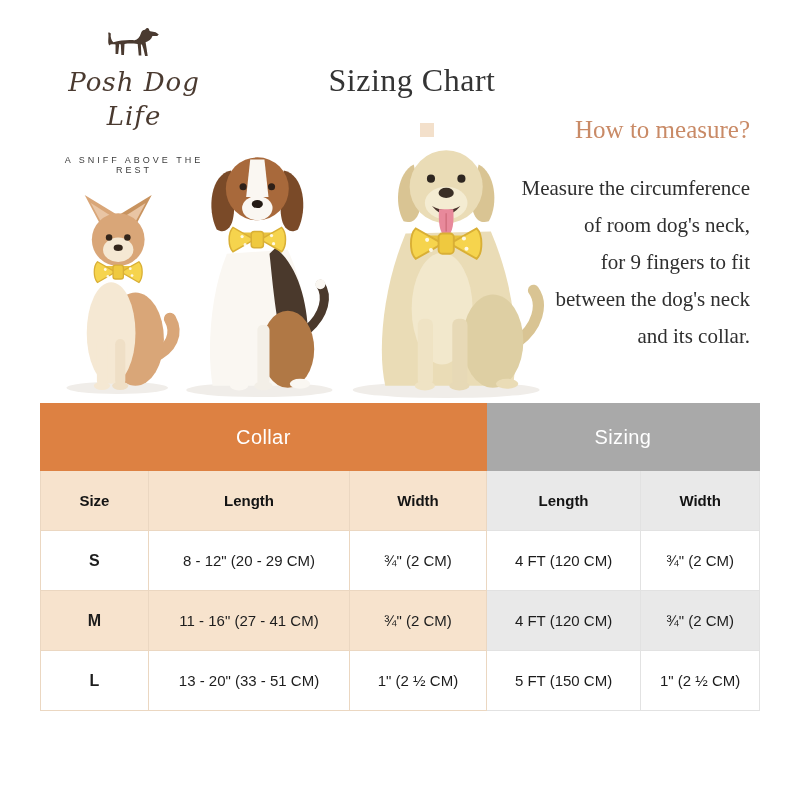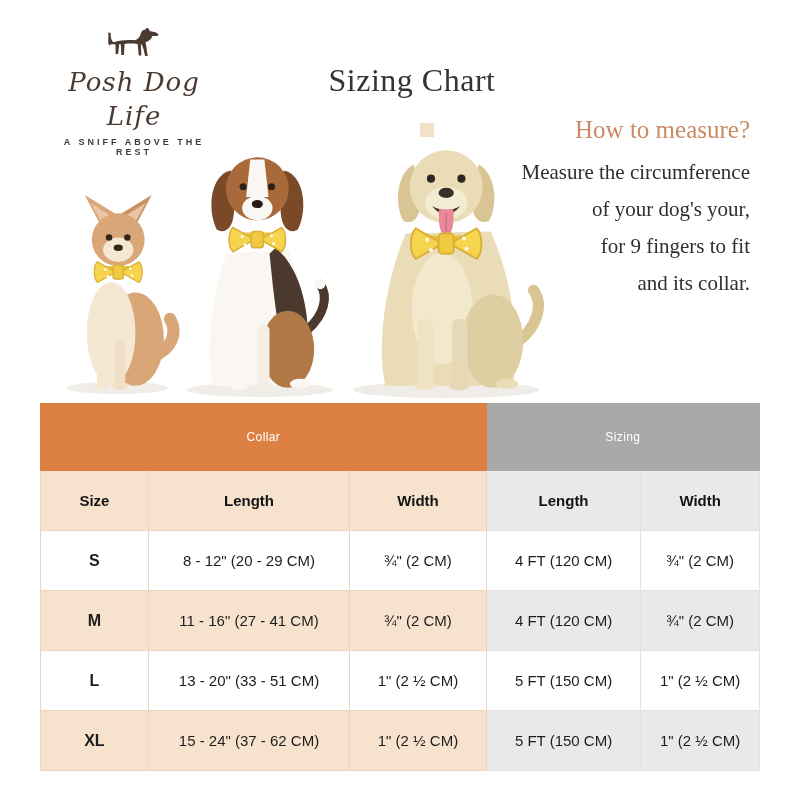--- a/index.html
+++ b/index.html
@@ -4,46 +4,46 @@
 <style>
   html,body{margin:0;padding:0;background:#fff;}
   .page{position:relative;width:800px;height:800px;background:#fff;overflow:hidden;
         font-family:"Liberation Sans",sans-serif;border-radius:22px;}
 
   
   .logo{position:absolute;left:48px;top:24px;width:172px;text-align:center;}
   .logo-mark{display:block;margin:0 auto;width:58px;height:42px;}
   .logo-script{font-family:"DejaVu Serif",serif;font-style:italic;font-weight:normal;
                font-size:26px;color:#4a3a30;line-height:1.3;letter-spacing:1px;}
-  .logo-tagline{margin-top:3px;font-size:9px;font-weight:bold;letter-spacing:3px;color:#3c3c3c;}
+  .logo-tagline{margin-top:21px;font-size:9px;font-weight:normal;letter-spacing:3px;color:#3c3c3c;}
 
   
   .title{position:absolute;left:50%;top:50px;transform:translateX(-50%);margin:12px;
          font-family:"Liberation Serif",serif;font-weight:normal;
          font-size:32px;color:#343434;letter-spacing:.5px;white-space:nowrap;}
 
   
   .dogs{position:absolute;left:58px;top:134px;width:488px;height:264px;}
   .dogs svg{width:100%;height:100%;display:block;}
 
   
   .measure{position:absolute;right:50px;top:116px;width:330px;text-align:right;}
   .measure-head{display:flex;align-items:center;justify-content:flex-end;gap:14px;}
   .bullet{width:14px;height:14px;background:#f3e0cb;display:inline-block;
           margin-right:auto;margin-left:0;}
   .measure-heading{margin:0;font-family:"Liberation Serif",serif;font-weight:normal;
                    font-size:25px;color:var(--heading-orange,#c98a66);}
-  .measure-text{margin-top:10px;font-family:"Liberation Serif",serif;
+  .measure-text{margin-top:26px;font-family:"Liberation Serif",serif;
                 font-size:21px;line-height:37px;color:#2f2f2f;}
 
   
   .size-table{position:absolute;left:40px;top:403px;width:720px;
               border-collapse:collapse;table-layout:fixed;}
   .size-table th,.size-table td{text-align:center;vertical-align:middle;padding:0;}
-  .group-row th{height:66px;color:#fff;font-size:12px;font-weight:normal;letter-spacing:.4px;}
+  .group-row th{height:66px;color:#fff;font-size:20px;font-weight:normal;letter-spacing:.4px;}
   .gh-collar{background:var(--collar-header,#dd8142);border:1px solid var(--collar-header,#dd8142);}
   .gh-leash{background:var(--leash-header,#a9a9a9);border:1px solid var(--leash-header,#a9a9a9);}
   .sub-row th{height:59px;font-size:15px;font-weight:bold;color:#141414;}
   .size-table td{height:59px;font-size:15px;color:#1d1d1d;}
   .cellc{border:1px solid #ebd7c1;background:#fff;}
   .celll{border:1px solid #e2e2e2;background:#fff;}
   .sub-row .cellc,tr.tinted .cellc{background:var(--collar-tint,#f7e3cd);}
   .sub-row .celll,tr.tinted .celll{background:var(--leash-tint,#e9e9e9);}
   td.size-cell{font-weight:bold;font-size:16px;}
 </style>
@@ -153,22 +153,23 @@
     </svg>
   </div>
 
   <div class="measure">
     <div class="measure-head">
       <span class="bullet"></span>
       <h2 class="measure-heading">How to measure?</h2>
     </div>
     <div class="measure-text">
       <div>Measure the circumference</div>
-      <div>of your dog's your,</div>
+      <div>of room dog's neck,</div>
       <div>for 9 fingers to fit</div>
+      <div>between the dog's neck</div>
       <div>and its collar.</div>
     </div>
   </div>
 
   <table class="size-table">
     <colgroup>
       <col style="width:15%">
         <col style="width:28%">
         <col style="width:19%">
       <col style="width:21.5%">
@@ -202,23 +203,16 @@
         <td class="celll">4 FT (120 CM)</td>
         <td class="celll">¾" (2 CM)</td>
       </tr>
       <tr>
         <td class="cellc size-cell">L</td>
         <td class="cellc">13 - 20" (33 - 51 CM)</td>
         <td class="cellc">1" (2 ½ CM)</td>
         <td class="celll">5 FT (150 CM)</td>
         <td class="celll">1" (2 ½ CM)</td>
       </tr>
-      <tr class="tinted">
-        <td class="cellc size-cell">XL</td>
-        <td class="cellc">15 - 24" (37 - 62 CM)</td>
-        <td class="cellc">1" (2 ½ CM)</td>
-        <td class="celll">5 FT (150 CM)</td>
-        <td class="celll">1" (2 ½ CM)</td>
-      </tr>
     </tbody>
   </table>
 
 </div>
 
 </body></html>

